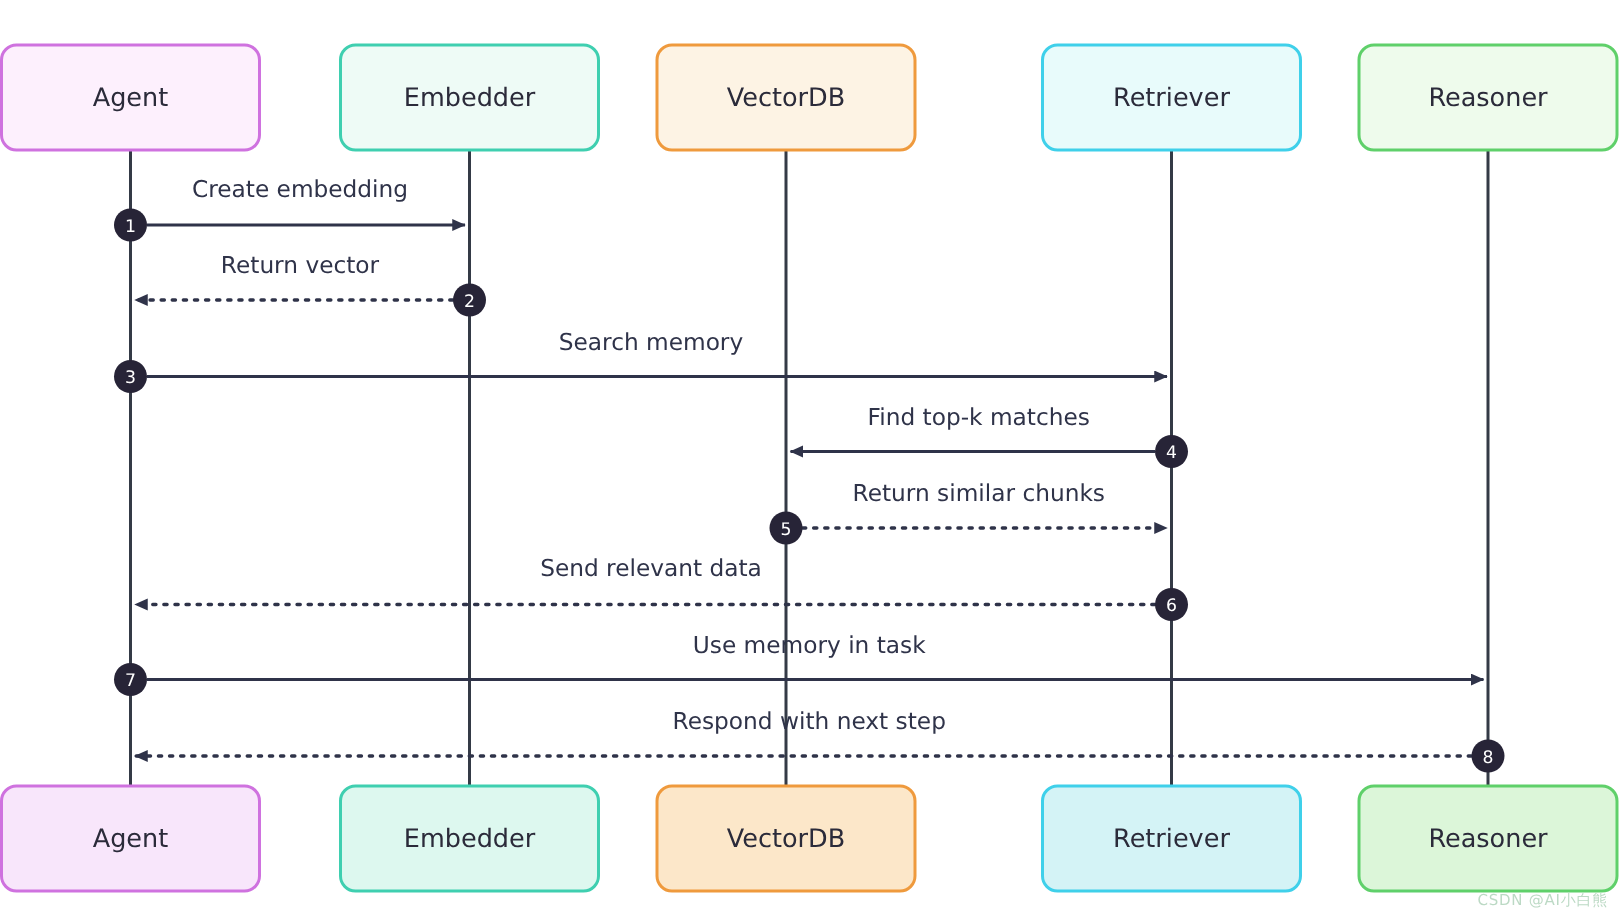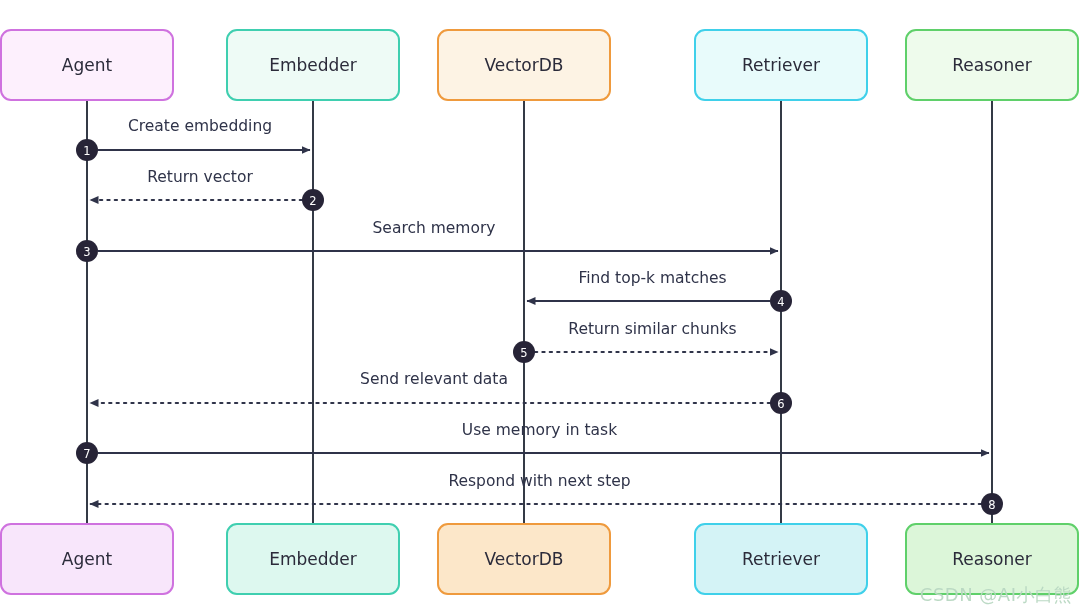--- a/index.html
+++ b/index.html
@@ -62,21 +62,21 @@
     stroke-linecap: round;
   }
   .num-circle {
     fill: #272437;
   }
   .watermark {
     position: absolute;
     right: 8px;
     bottom: 4px;
     font-family: "DejaVu Sans", "Liberation Sans", sans-serif;
-    font-size: 18px;
+    font-size: 10px;
     color: #b9d8c2;
     opacity: 0.95;
     letter-spacing: 0.5px;
     white-space: nowrap;
     pointer-events: none;
   }
 </style>
 </head>
 <body>
 

